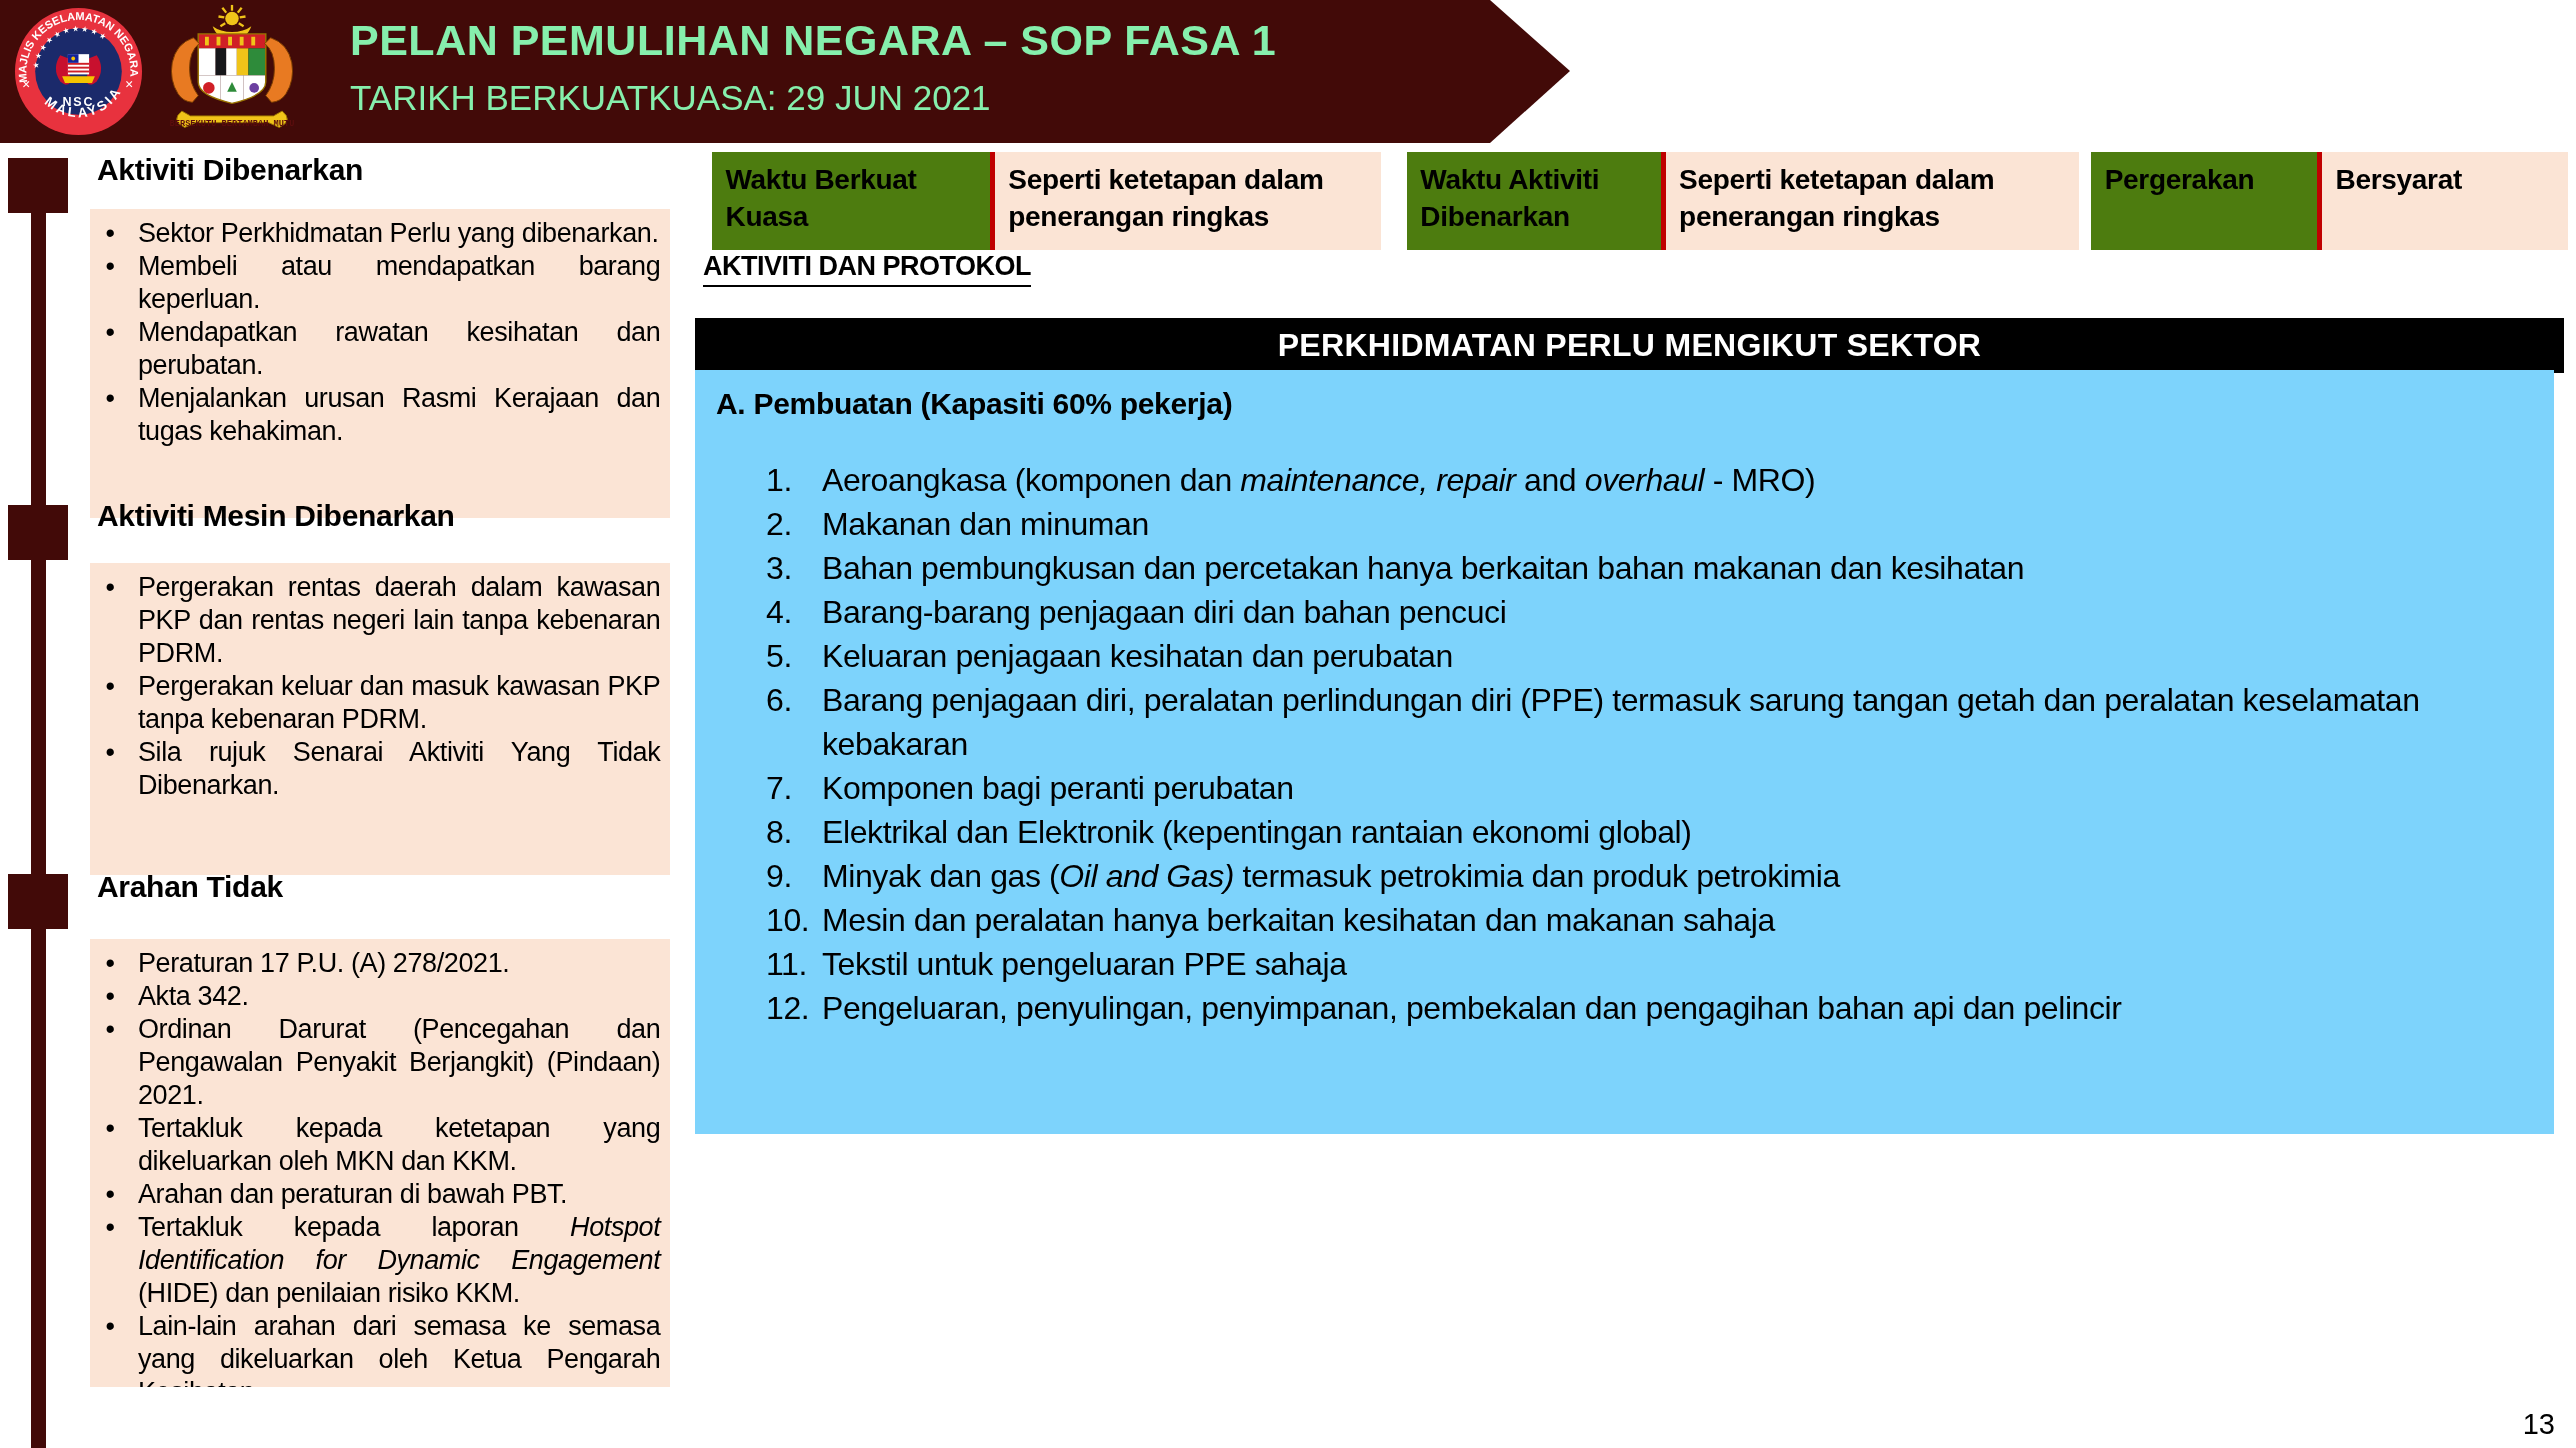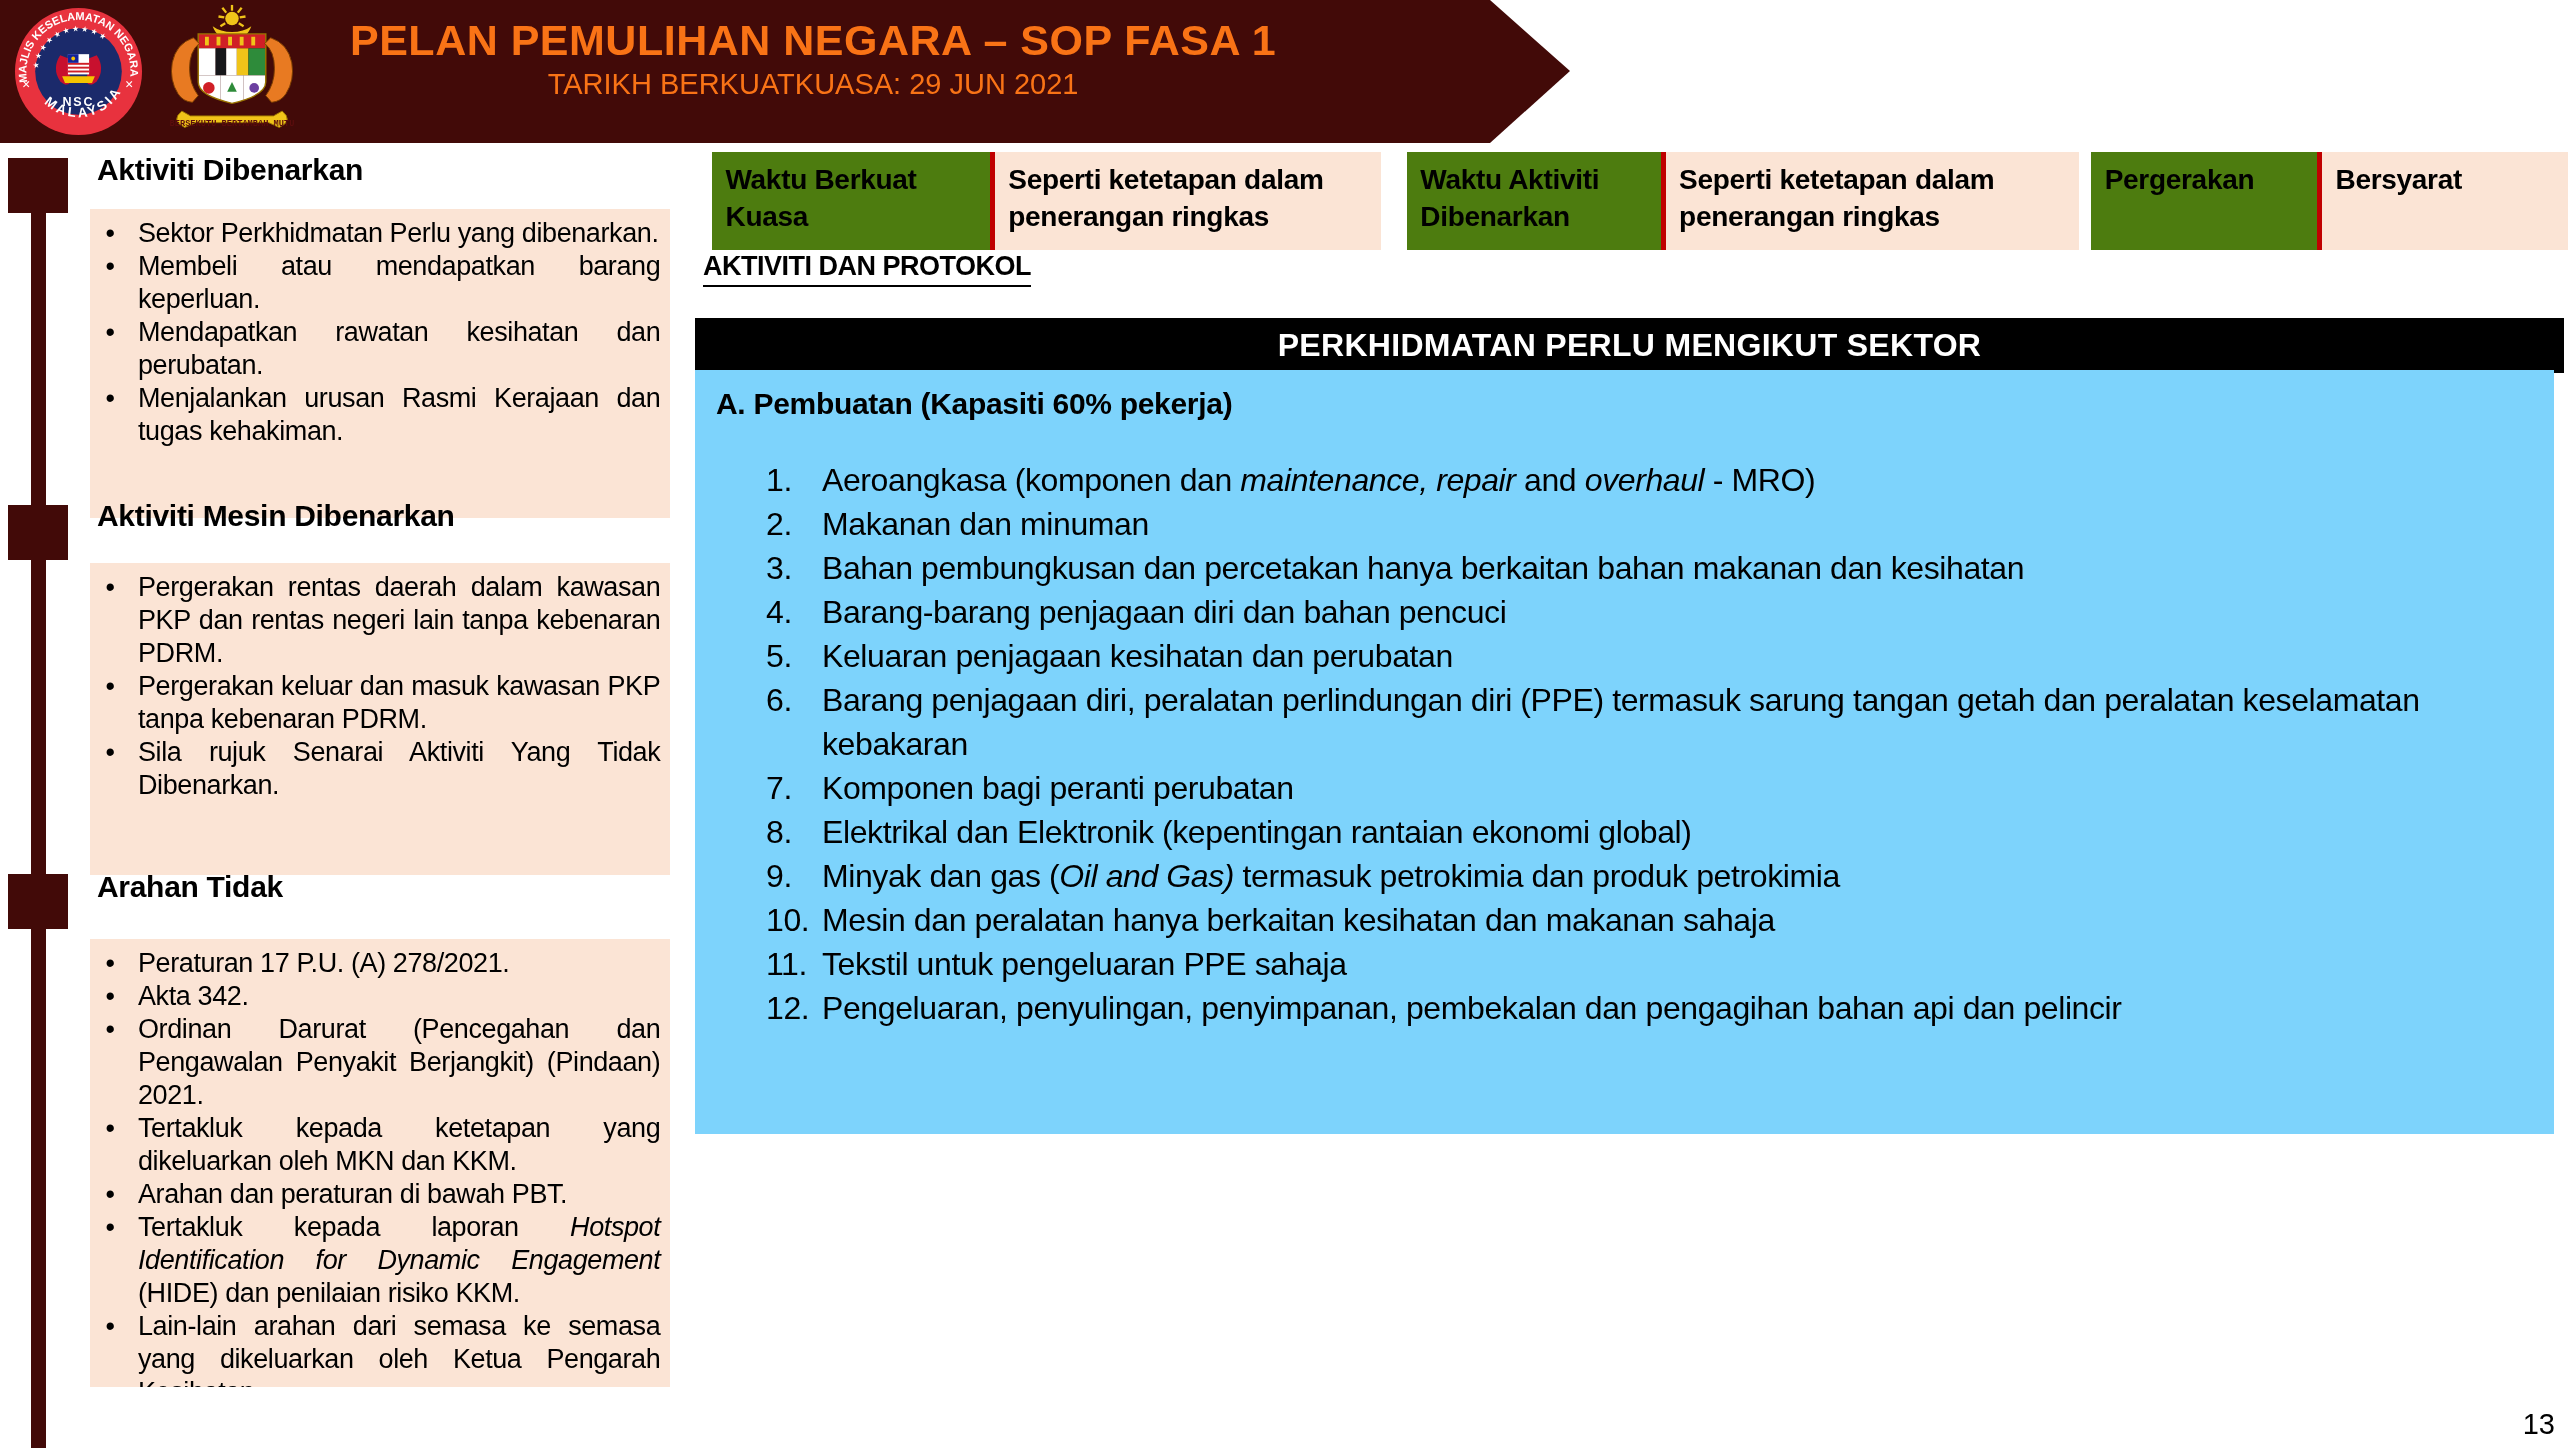--- a/index.html
+++ b/index.html
@@ -2,23 +2,23 @@
 <html><head>
 <meta charset="utf-8">
 <style>
   html,body{margin:0;padding:0;background:#fff;}
   .slide{position:relative;width:2576px;height:1449px;background:#fff;overflow:hidden;
          font-family:"Liberation Sans",sans-serif;color:#000;}
 
   
   .banner{position:absolute;left:0;top:0;width:1570px;height:143px;background:#420a08;
           clip-path:polygon(0 0,1490px 0,1570px 71px,1490px 143px,0 143px);}
-  .banner .titles{position:absolute;left:350px;top:15.5px;color:#f97316;white-space:nowrap;}
+  .banner .titles{position:absolute;left:350px;top:15.5px;color:#86efac;white-space:nowrap;}
   .banner .title{font-size:43px;font-weight:bold;letter-spacing:0.5px;}
-  .banner .subtitle{font-size:29px;margin-top:3px;font-weight:normal;text-align:center;}
+  .banner .subtitle{font-size:35px;margin-top:13px;font-weight:normal;}
   .logo-nsc{position:absolute;left:13.5px;top:6.8px;width:129px;height:129px;}
   .logo-coa{position:absolute;left:145px;top:2.9px;width:174px;height:137px;font-family:Liberation Mono, monospace;}
 
   
   .info-row{position:absolute;left:712px;top:152px;width:1857px;height:98px;display:flex;}
   .pair{display:flex;height:98px;}
   .pair0{margin-right:26px;}
   .pair1{margin-right:12.6px;}
   .cell{box-sizing:border-box;font-weight:bold;font-size:28px;line-height:1.32;
         padding:9.7px 13.5px;letter-spacing:-0.3px;}

